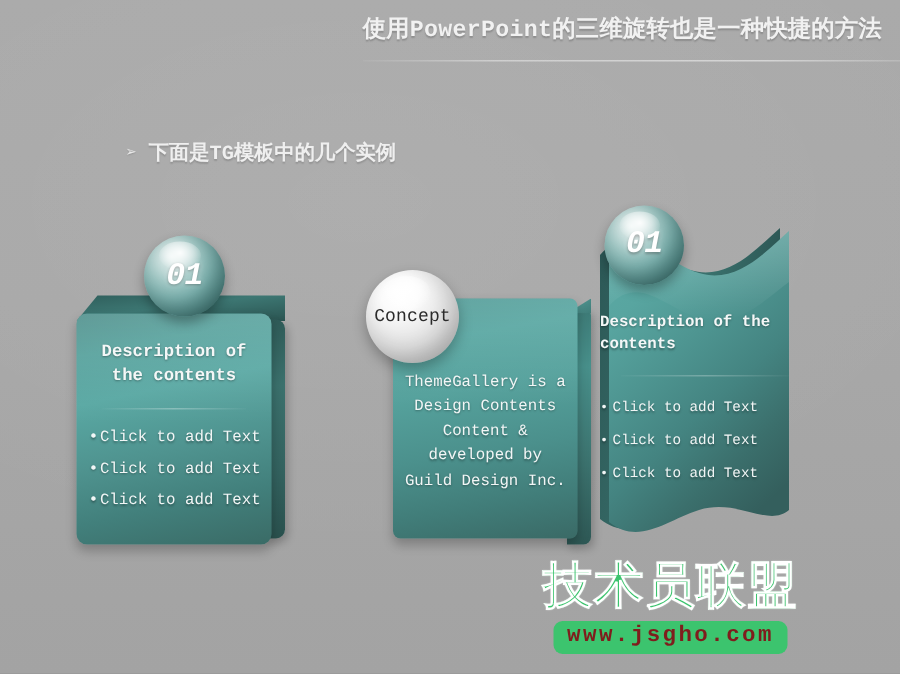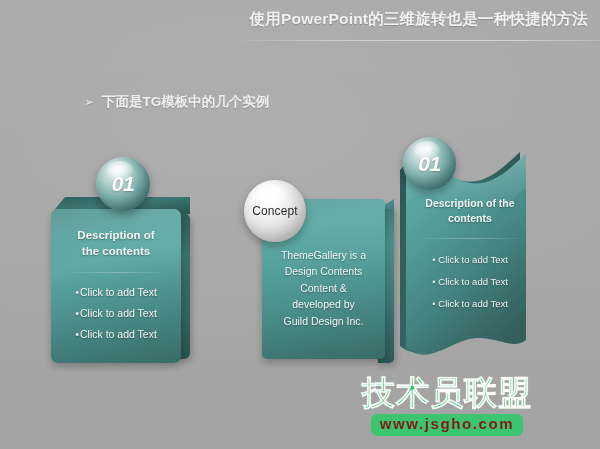--- a/index.html
+++ b/index.html
@@ -8,21 +8,21 @@
     background: #8f8f8f;
   }
   * { box-sizing: border-box; }
 
   .slide {
     position: relative;
     width: 600px;
     height: 449px;
     overflow: hidden;
     background: #a9a9a9;
-    font-family: Liberation Sans, sans-serif;
+    font-family: Liberation Mono, monospace;
     -webkit-font-smoothing: antialiased;
   }
 
   
   .bg-wash {
     position: absolute;
     inset: 0;
     background:
       radial-gradient(ellipse 120% 90% at 40% 30%, rgba(255,255,255,0.06) 0%, rgba(255,255,255,0) 60%),
       linear-gradient(180deg, #aaaaaa 0%, #a8a8a8 45%, #a3a3a3 100%);
@@ -222,24 +222,24 @@
   .card3-svg {
     position: absolute;
     left: 0; top: 0;
     width: 160px;
     height: 222px;
     overflow: visible;
   }
   .card3-content {
     position: absolute;
     left: 6px;
-    top: 48px;
+    top: 60px;
     width: 140px;
     z-index: 3;
-    text-align: center;
+    text-align: left;
   }
   .card3-heading {
     font-size: 10.5px;
     font-weight: 700;
     color: #f4f7f7;
     line-height: 1.45;
     text-shadow: 0 1px 1.5px rgba(0,0,0,0.35);
   }
   .card3-divider {
     margin: 12px 14px 0 14px;

